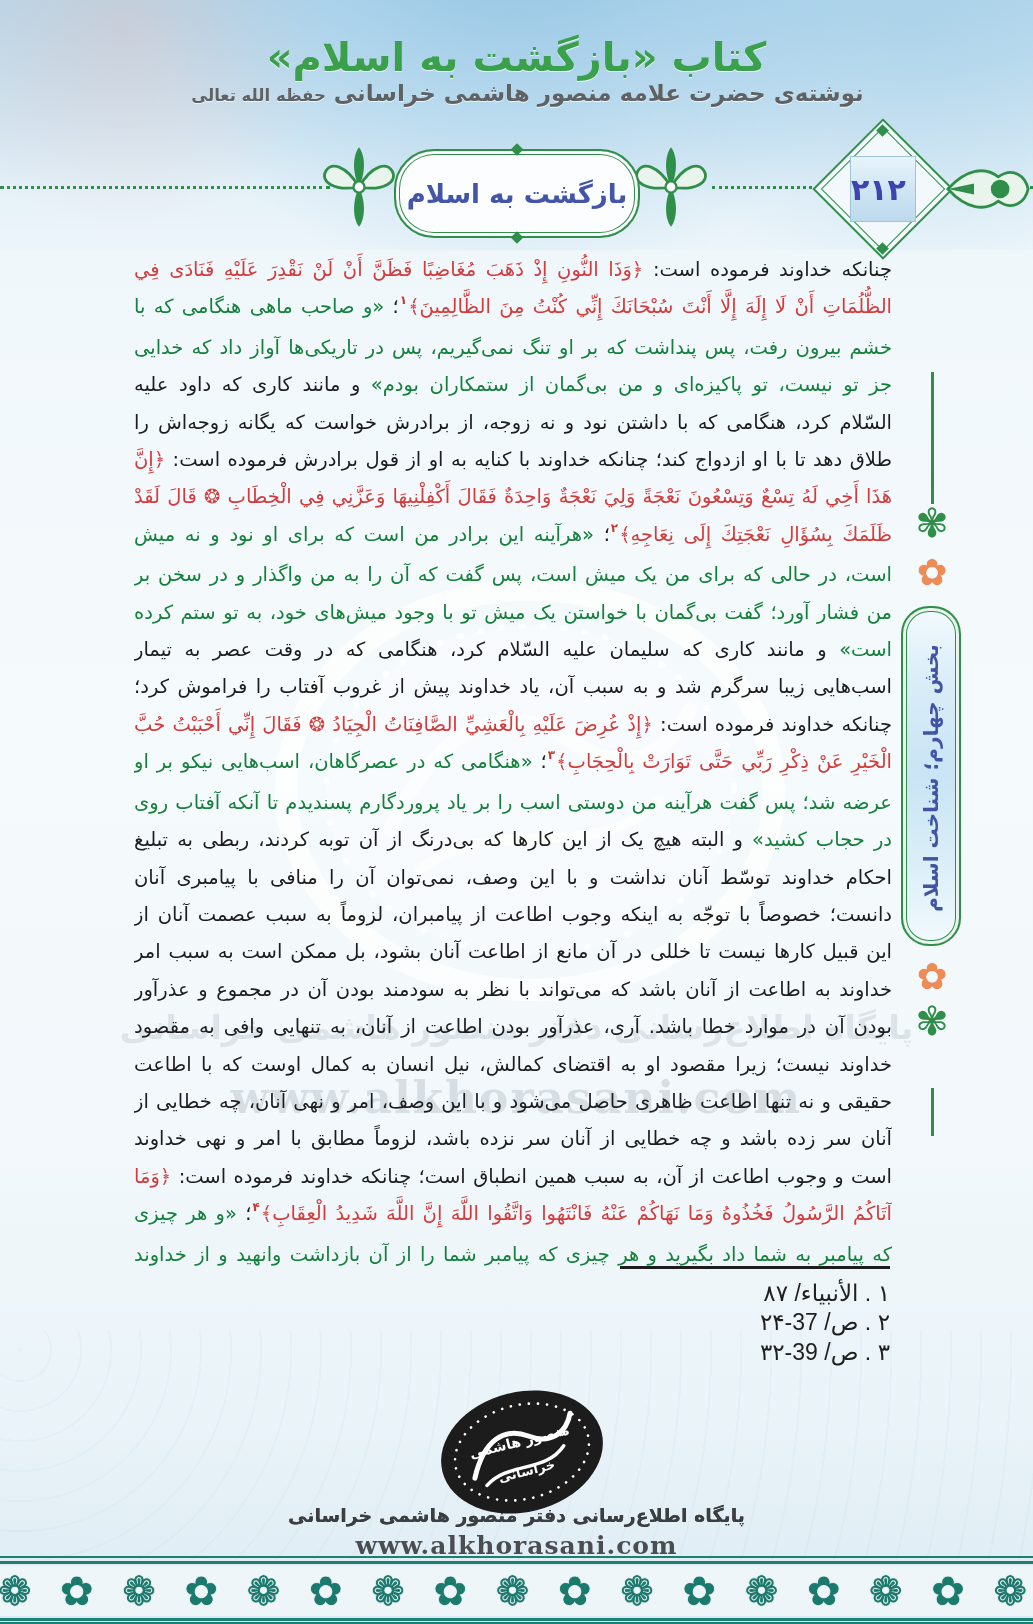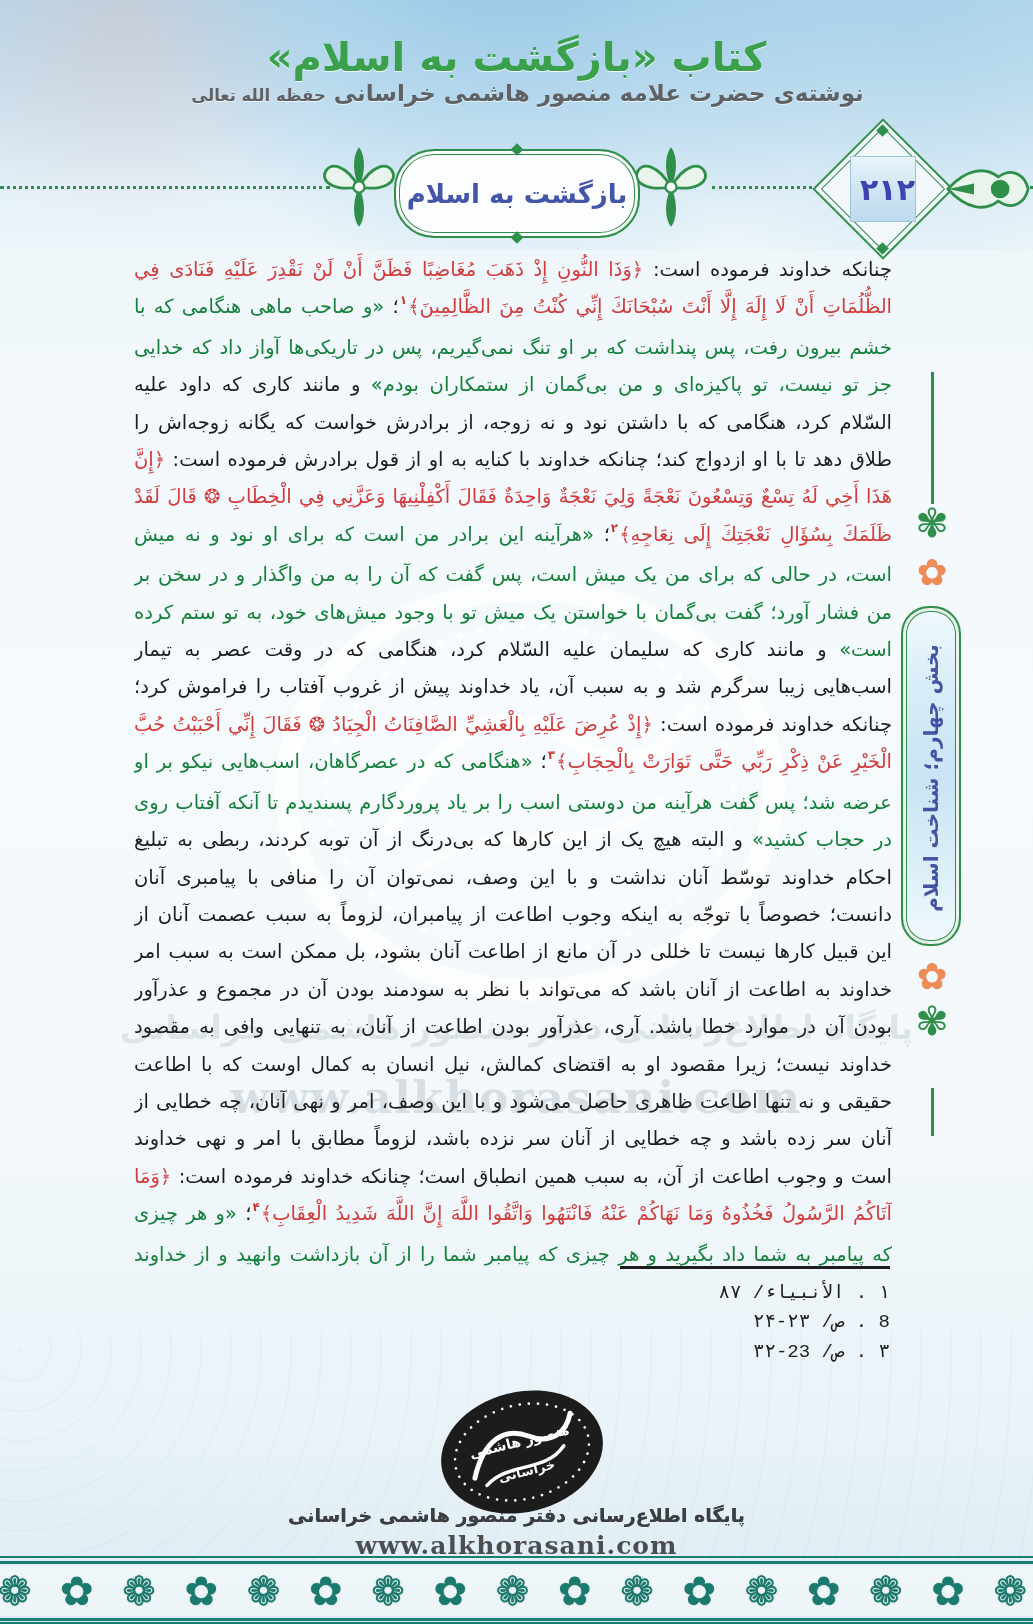--- a/index.html
+++ b/index.html
@@ -61,21 +61,21 @@
   .pn-diamond {
     position:absolute; left:833px; top:139px; width:100px; height:100px;
     background:#f2f8fb; border:2.5px solid #2f8f4a; transform:rotate(45deg); z-index:2;
     box-shadow:inset 0 0 0 4px #f2f8fb, inset 0 0 0 5px #2f8f4a;
   }
   .pn-dot { position:absolute; width:9px; height:9px; background:#2f8f4a; transform:rotate(45deg); z-index:2; }
   .pn-dot.n { left:878px; top:126px; } .pn-dot.s { left:878px; top:244px; }
   .pn-box {
     position:absolute; left:850px; top:156px; width:66px; height:66px; z-index:3;
     background:linear-gradient(180deg,#e8f4fb 0%,#cde4f3 55%,#bddaed 100%);
-    border:1px solid #9cc3d8; display:flex; align-items:center; justify-content:flex-start;
+    border:1px solid #9cc3d8; display:flex; align-items:center; justify-content:flex-end;
   }
   .pn-num { font-size:30px; font-weight:bold; color:#3d44ad; }
   .pn-leaf { position:absolute; left:946px; top:158px; z-index:2; }
   
   .body-text {
     position:absolute; top:251px; right:141px; width:758px; height:1016px; overflow:hidden;
     font-size:19.5px; line-height:37.4px; text-align:justify; text-align-last:right;
     color:#1d1d1f; z-index:2; word-spacing:1px;
   }
   .seg { color:#1d1d1f; }
@@ -106,21 +106,21 @@
     box-shadow:inset 0 0 0 3px rgba(255,255,255,.9), inset 0 0 0 4px #2f8f4a;
   }
   .sb-vtext {
     position:absolute; left:-137px; top:142px; width:330px; height:56px;
     transform:rotate(-90deg); text-align:center; line-height:56px; white-space:nowrap;
     font-size:20px; font-weight:bold; color:#4053a5;
   }
   
   .footnotes { position:absolute; top:1266px; right:143px; width:300px; text-align:right; z-index:2; }
   .fn-sep { width:270px; height:2.5px; background:#1d1d1f; margin-right:0; margin-left:auto; margin-left:30px; margin:0 0 10px auto; }
-  .fn-line { font-size:19px; color:#1f1f1f; line-height:29.5px; font-family:Liberation Mono, monospace; }
+  .fn-line { font-size:23px; color:#1f1f1f; line-height:29.5px; font-family:Liberation Sans, sans-serif; }
   
   .seal { position:absolute; left:436px; top:1384px; z-index:2; transform:rotate(-14deg); }
   .footer-callig {
     position:absolute; top:1504px; left:0; width:100%; text-align:center; z-index:2;
     font-size:19px; font-weight:bold; color:#3c3f41; text-shadow:0 0 .5px #3c3f41;
   }
   .footer-url {
     position:absolute; top:1531px; left:0; width:100%; text-align:center; z-index:2;
     font-family:"DejaVu Serif", serif; font-size:25px; font-weight:bold; color:#4b4e51; letter-spacing:1px;
   }
@@ -210,22 +210,22 @@
     <div class="sb-vtext">بخش چهارم؛ شناخت اسلام</div>
   </div>
   <div class="sb-flower f2">✿</div>
   <div class="sb-tulip">✾</div>
   <div class="sb-stem bottom"></div>
 
   <div class="footnotes">
     <div class="fn-sep"></div>
     <div>
         <div class="fn-line">۱ . الأنبیاء/ ۸۷</div>
-        <div class="fn-line">8 . ص/ ۲۳-۲۴</div>
-        <div class="fn-line">۳ . ص/ 23-۳۲</div>
+        <div class="fn-line">۲ . ص/ 37-۲۴</div>
+        <div class="fn-line">۳ . ص/ 39-۳۲</div>
       </div>
   </div>
 
   <div class="seal">
     <svg width="172" height="136" viewBox="0 0 172 136">
       <ellipse cx="86" cy="68" rx="82" ry="60" fill="#1c1c1c"></ellipse>
       <ellipse cx="86" cy="68" rx="68" ry="47" fill="none" stroke="#ffffff" stroke-width="2.6" stroke-dasharray="0.1 9" stroke-linecap="round"></ellipse>
       <path d="M34,82 C52,46 76,40 96,54 C116,68 134,60 142,42" fill="none" stroke="#ffffff" stroke-width="5" stroke-linecap="round"></path>
       <path d="M44,92 C70,74 104,94 128,72" fill="none" stroke="#ffffff" stroke-width="3.5" stroke-linecap="round"></path>
       <text x="86" y="62" text-anchor="middle" fill="#ffffff" font-size="14" font-weight="bold" font-family="DejaVu Sans, sans-serif">منصور هاشمی</text>

